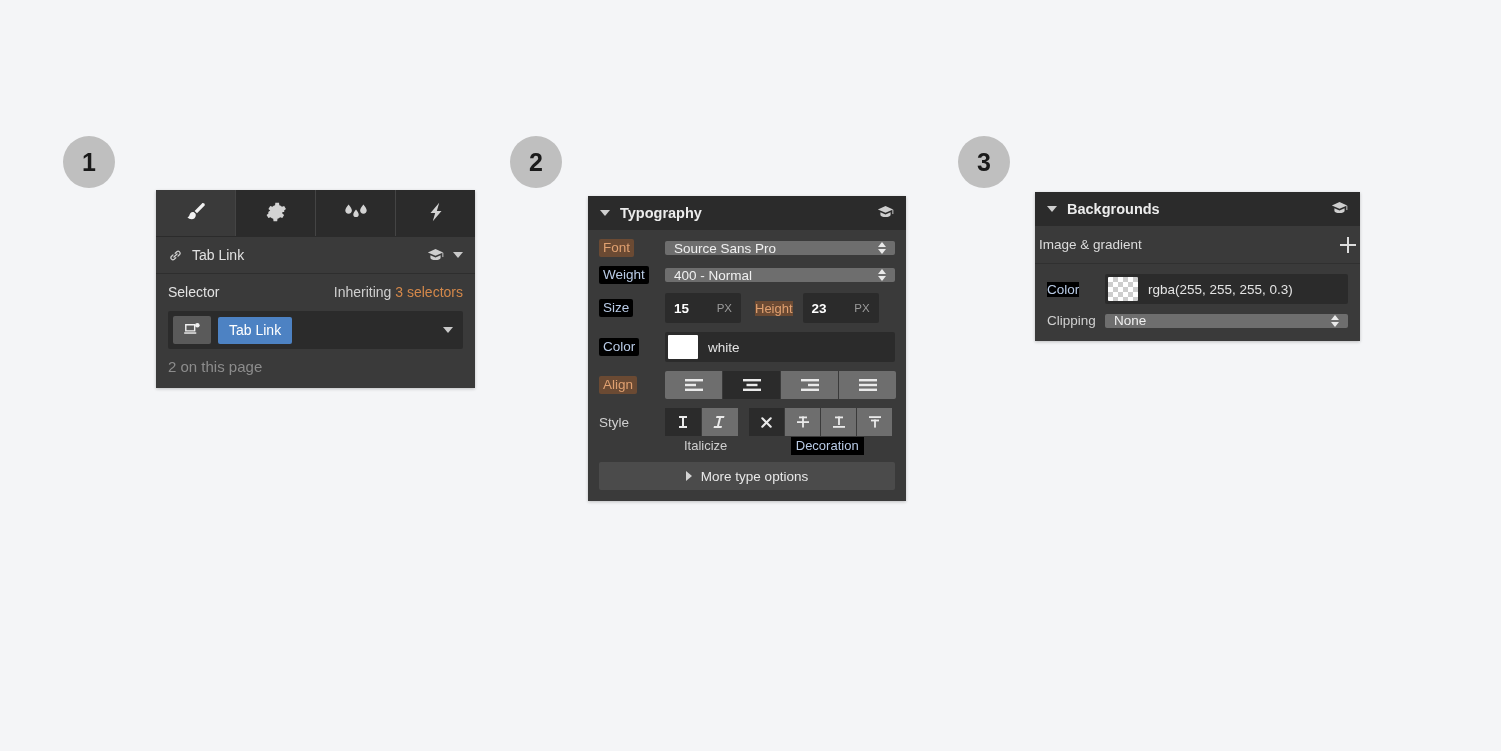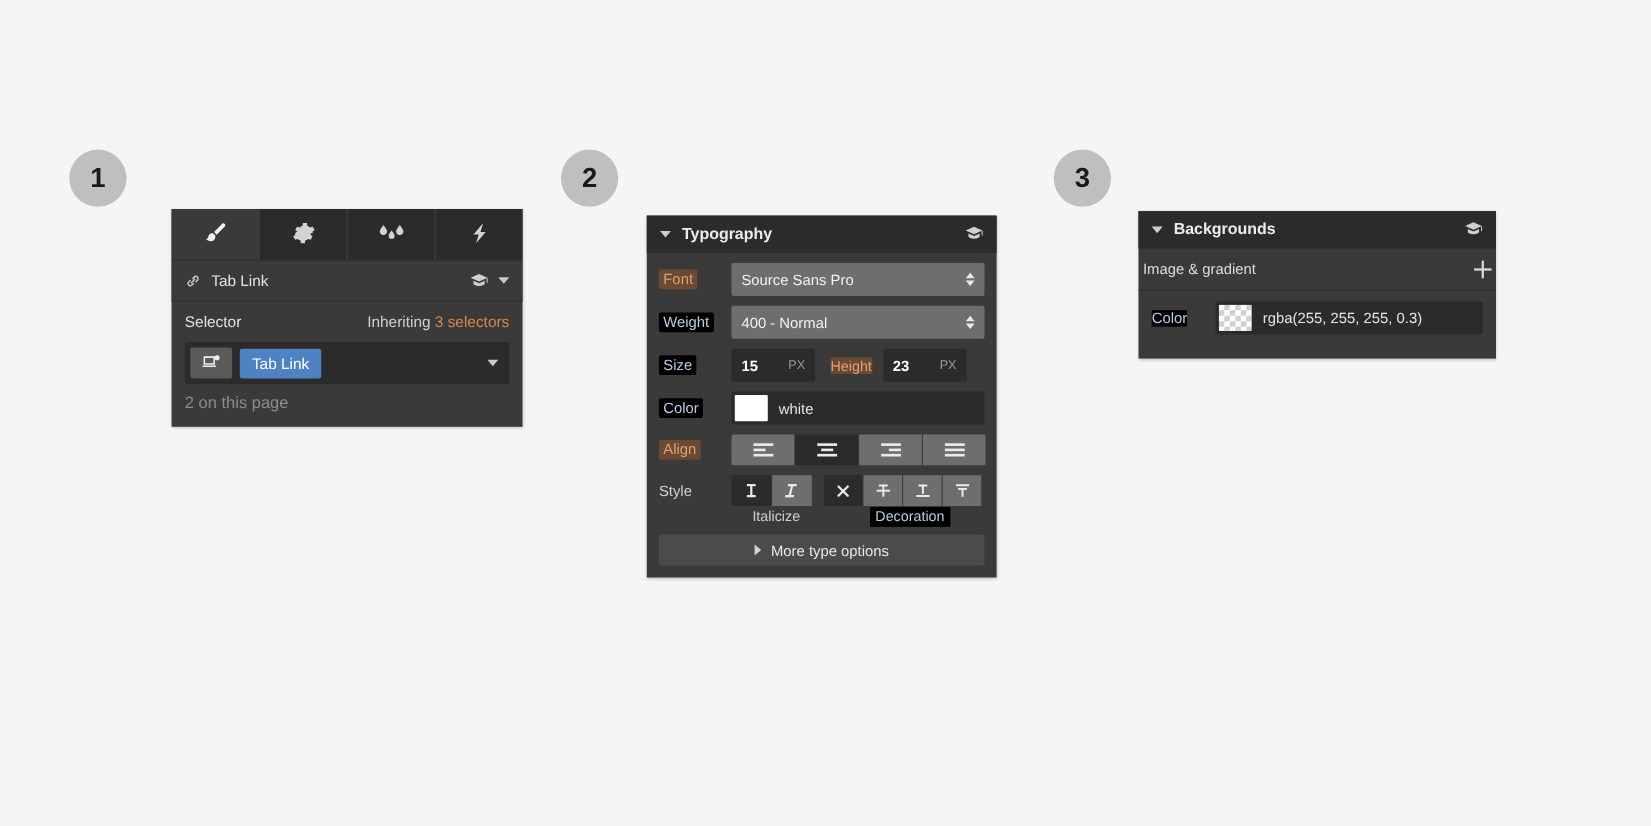--- a/index.html
+++ b/index.html
@@ -112,21 +112,21 @@
     width: 66px; flex: 0 0 66px;
     font-size: 13.5px; color: #d0d0d0;
   }
   .lbl .chip {
     display: inline-block; padding: 1px 4px 2px 4px; border-radius: 2px;
   }
   .chip.blue { background: #000000; color: #b9cbe6; }
   .chip.orange { background: #6b4a33; color: #e0a070; }
 
   .select {
-    flex: 1; height: 30px; background: #6e6e6e;
+    flex: 1; height: 14px; background: #6e6e6e;
     border-radius: 2px; display: flex; align-items: center;
     padding: 0 9px; color: #f0f0f0; font-size: 13.5px;
     position: relative;
   }
   .select .spacer { flex: 1; }
   .spinner { display: flex; flex-direction: column; align-items: center; gap: 2px; }
   .spinner .up {
     width:0;height:0;border-left:4px solid transparent;border-right:4px solid transparent;
     border-bottom:5px solid #eaeaea;
   }
@@ -499,16 +499,29 @@
       <div class="bg-row">
         <div class="bg-lbl">
           <span class="chip blue">Color</span>
         </div>
         <div class="colorbox">
           <span class="checker"></span>
           <span class="cval">rgba(255, 255, 255, 0.3)</span>
         </div>
       </div>
 
+      <div class="bg-row" style="margin-bottom:0;">
+        <div class="bg-lbl">
+          <span>Clipping</span>
+        </div>
+        <div class="select">
+          <span>None</span>
+          <span class="spacer"></span>
+          <span class="spinner">
+              <span class="up"></span>
+              <span class="dn"></span>
+            </span>
+        </div>
+      </div>
     </div>
   </div>
 
 </div>
 
 </body></html>

